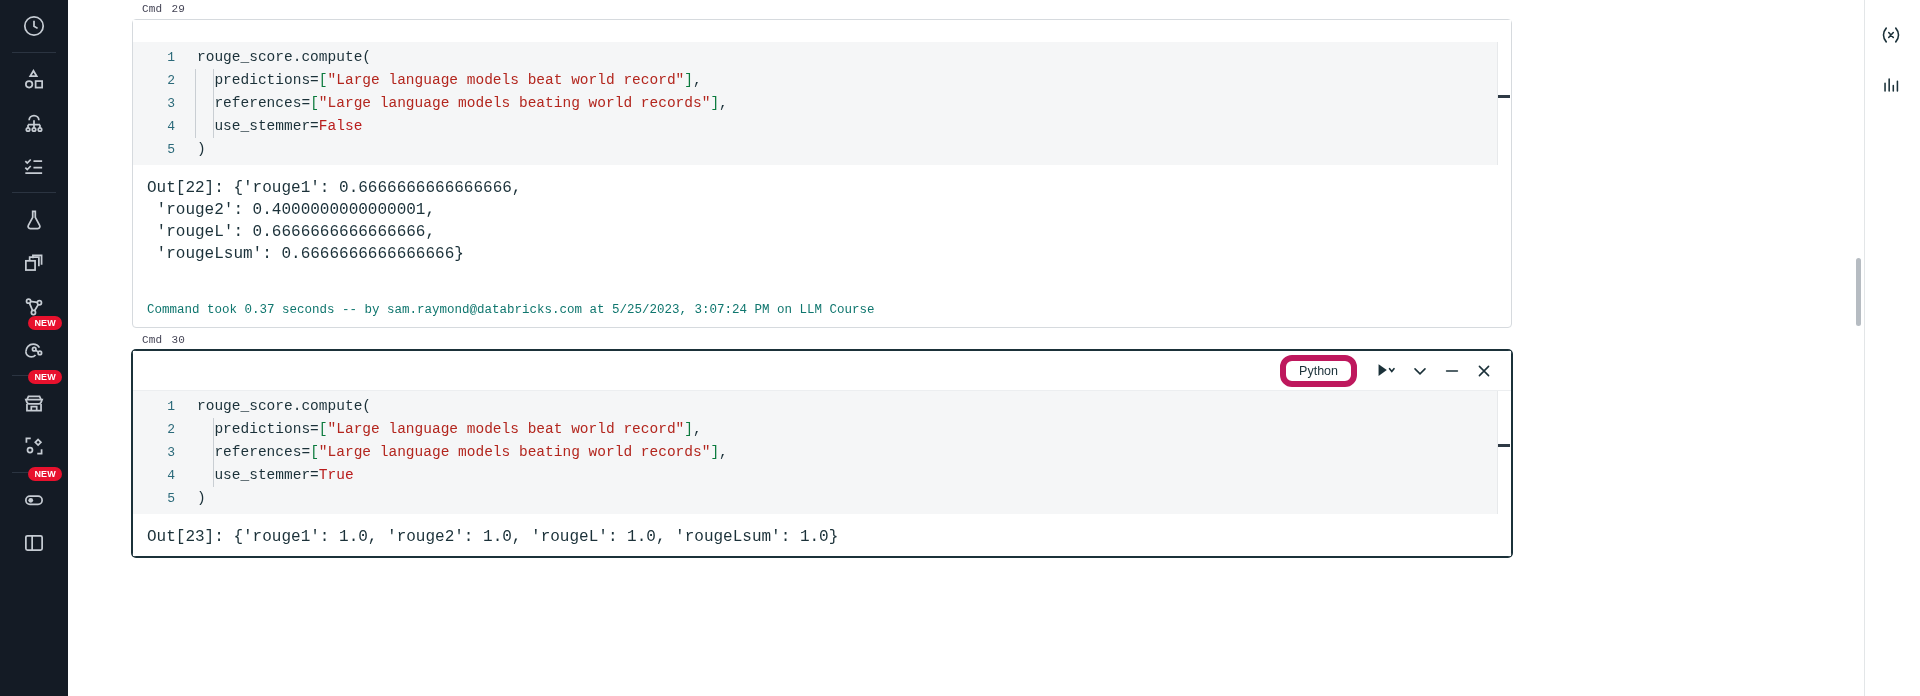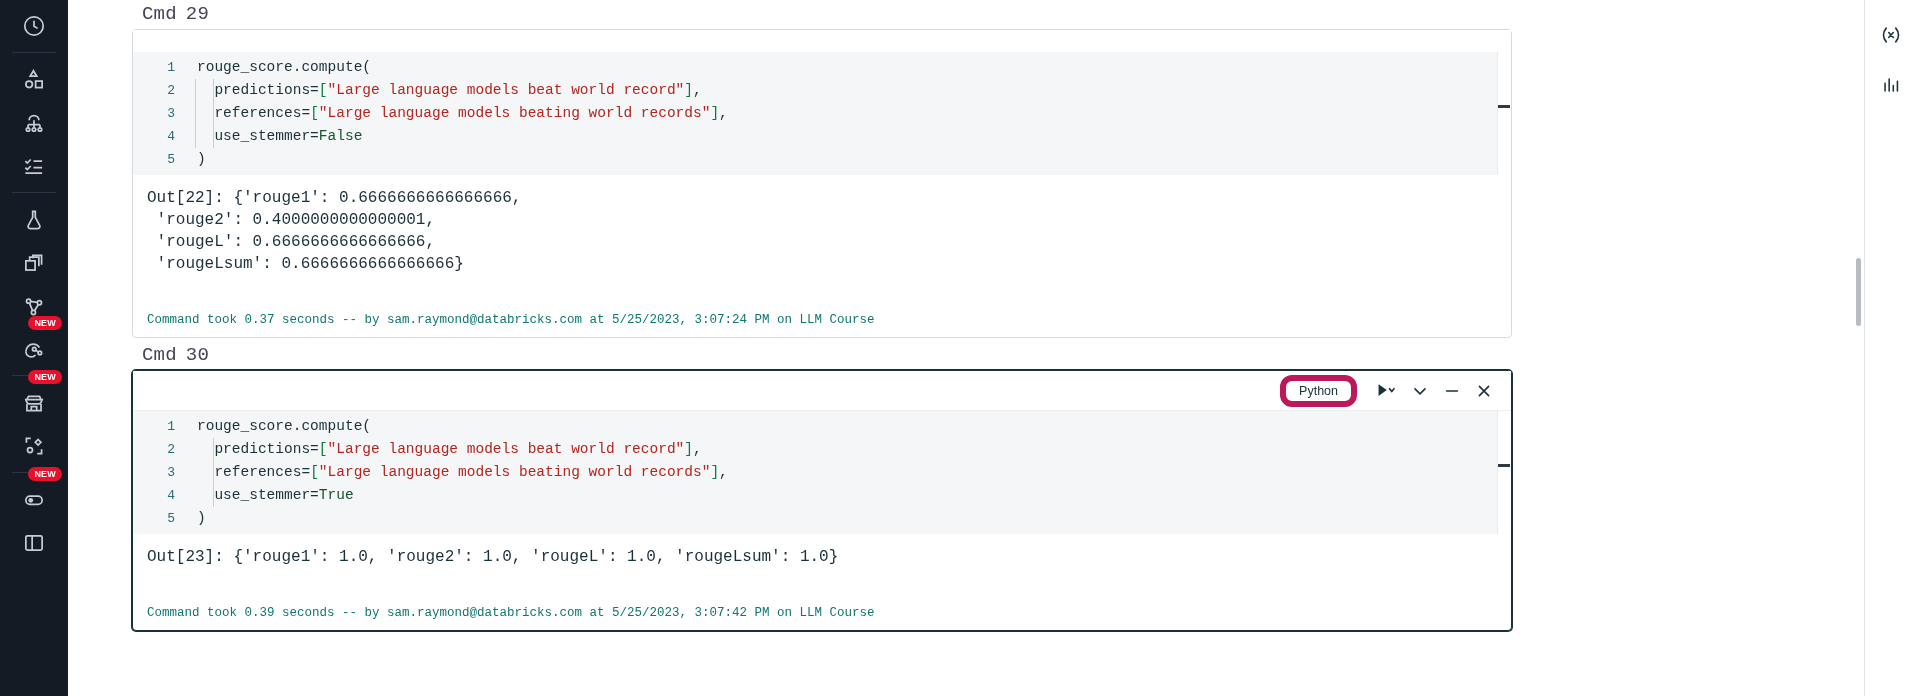--- a/index.html
+++ b/index.html
@@ -72,21 +72,21 @@
   }
   .notebook {
     position: absolute;
     left: 64px; top: 0;
     width: 1380px;
   }
 
   .cmd-block { position: relative; margin-bottom: 3px; }
   .cmd-label {
     font-family: "Liberation Mono", monospace;
-    font-size: 19px;
+    font-size: 11px;
     color: #445;
     padding: 3px 0 4px 10px;
     letter-spacing: .2px;
   }
   .cmd-label .num { margin-left: 9px; }
 
   .cell {
     border: 1px solid #d6dade;
     border-radius: 4px;
     background: #fff;
@@ -150,21 +150,21 @@
     user-select: none;
   }
   .code-text { position: relative; padding-left: 12px; color: #1b3139; }
   .indent-guide {
     position: absolute;
     top: 0; bottom: 0;
     width: 1px;
     background: #c9ced3;
   }
   .tok-str { color: #b3261e; }
-  .tok-kw  { color: #14532d; }
+  .tok-kw  { color: #b91c1c; }
   .tok-brk { color: #0b7a3d; }
   .tok-paren { color: #1b3139; }
 
   
   .edit-scroll {
     position: absolute;
     right: 0; top: 0; bottom: 0;
     width: 14px;
     background: #fff;
     border-left: 1px solid #e7e9eb;
@@ -465,21 +465,20 @@
                 <span class="ln">5</span>
                 <span class="code-text"><span class="tok-paren">)</span></span>
               </div>
             </div>
             <div class="edit-scroll">
               <div class="edit-handle" style="top:53px;"></div>
             </div>
           </div>
 
           <div class="output">Out[23]: {'rouge1': 1.0, 'rouge2': 1.0, 'rougeL': 1.0, 'rougeLsum': 1.0}</div>
-          <div class="status-line">Command took 0.39 seconds -- by sam.raymond@databricks.com at 5/25/2023, 3:07:42 PM on LLM Course</div>
         </div>
       </section>
 
     </div>
 
     <div class="page-scroll">
       <div class="page-thumb"></div>
     </div>
   </div>
 

